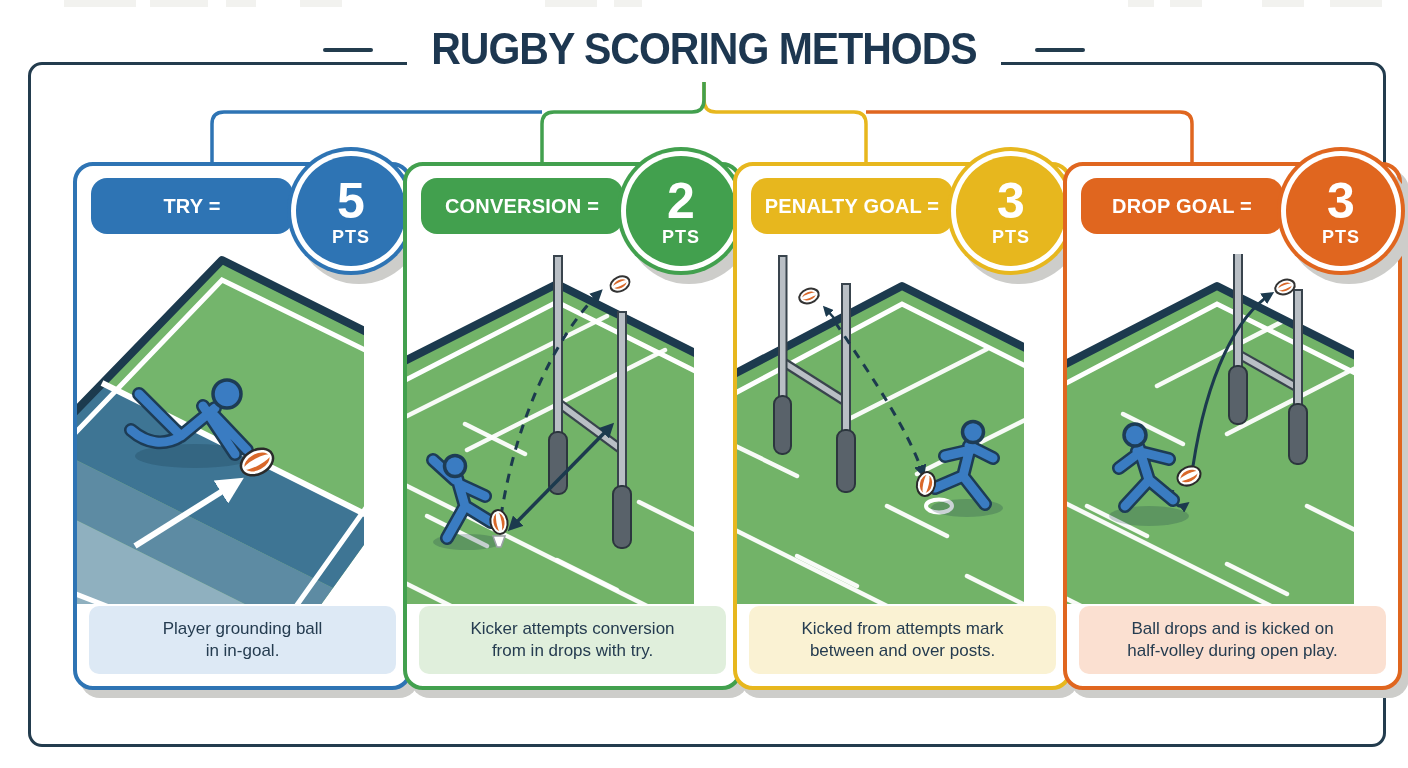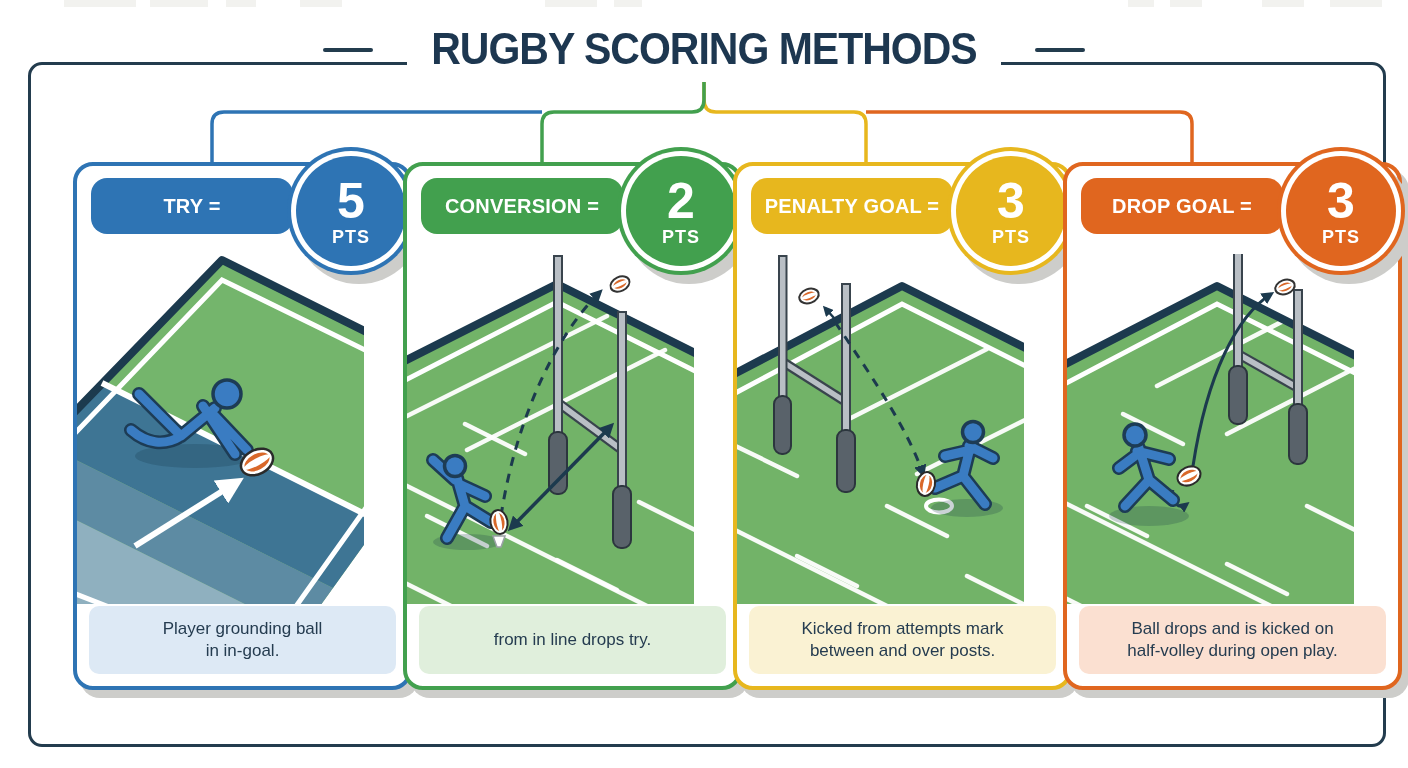--- a/index.html
+++ b/index.html
@@ -192,21 +192,22 @@
         <ellipse rx="2.6" ry="10.5" fill="#ffffff"></ellipse>
       </g>
       <g transform="translate(213,30) rotate(-25)">
         <ellipse rx="10" ry="7" fill="#fff" stroke="#333" stroke-width="2"></ellipse>
         <ellipse rx="7" ry="4" fill="#d9682a"></ellipse>
         <ellipse rx="8.5" ry="2" fill="#ffffff"></ellipse>
       </g>
     </svg>
   </div>
   <div class="caption">
-    <span>from in line drops try.</span>
+    <span>Kicker attempts conversion</span>
+    <span>from in drops with try.</span>
   </div>
 </div>
 
 <div class="card pos2" style="--accent: #e7b71e; --cap: #faf2d3;">
   <div class="tab">
     <span class="tab-label">PENALTY GOAL =</span>
   </div>
   <div class="badge">
     <span class="num">3</span>
     <span class="unit">PTS</span>

